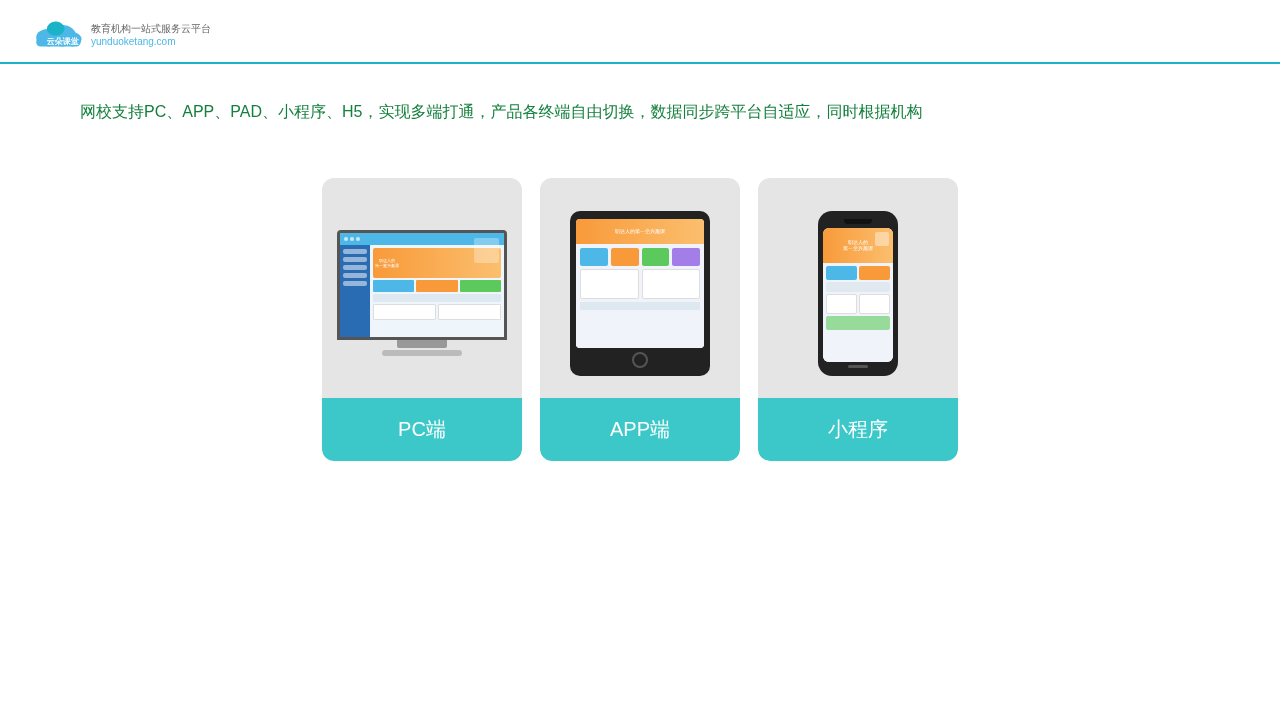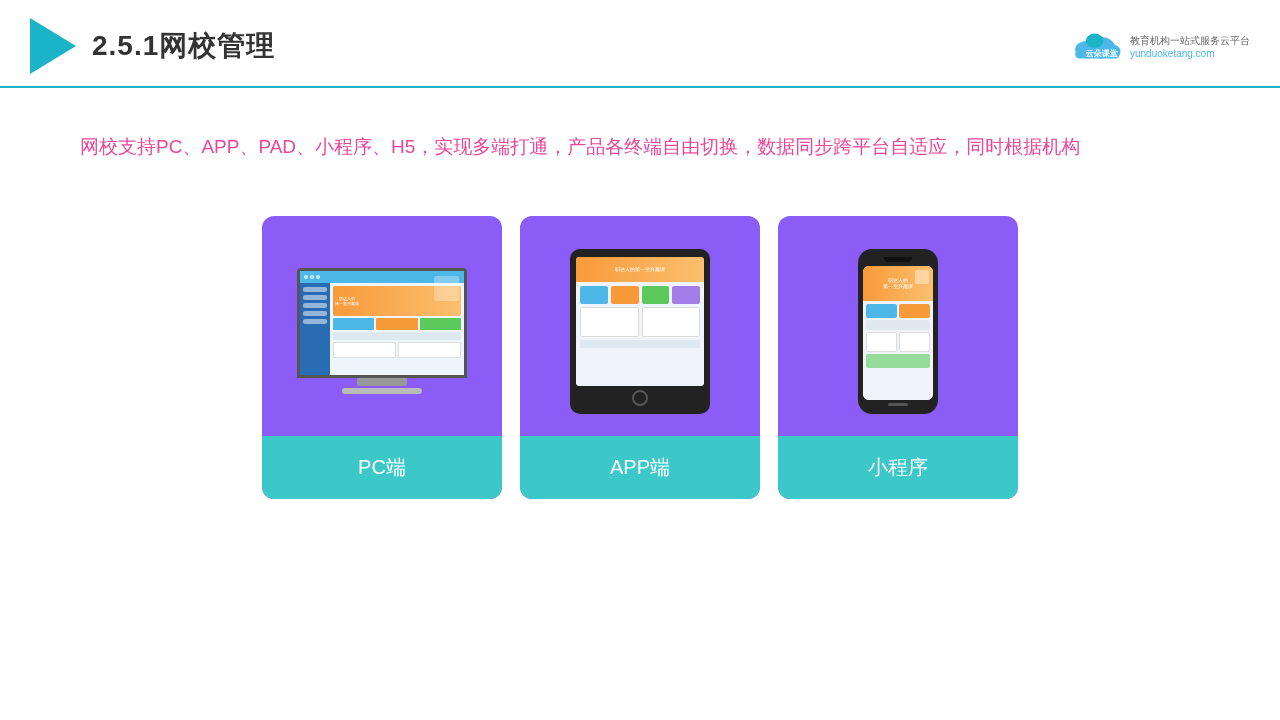--- a/index.html
+++ b/index.html
@@ -39,39 +39,39 @@
       letter-spacing: 1px;
     }
     .header-right {
       display: flex;
       align-items: center;
       gap: 8px;
     }
 
     
     .description {
-      padding: 40px 80px 20px 80px;
-      font-size: 19px;
-      color: #ec4899;
+      padding: 32px 80px 20px 80px;
+      font-size: 16px;
+      color: #15803d;
       line-height: 2;
     }
 
     
     .cards-container {
       display: flex;
       justify-content: center;
       gap: 18px;
       padding: 20px 50px;
       margin-top: 10px;
     }
 
     .card {
-      background: #8b5cf6;
+      background: #e5e5e5;
       border-radius: 12px;
-      width: 240px;
+      width: 200px;
       display: flex;
       flex-direction: column;
       align-items: center;
       overflow: hidden;
     }
 
     .card-image-area {
       width: 100%;
       height: 220px;
       display: flex;
@@ -323,24 +323,20 @@
     }
     .cloud-svg {
       width: 55px;
       height: 32px;
     }
   </style>
 </head>
 <body>
 
 <div class="header">
-  <div class="header-left">
-    <div class="logo-triangle"></div>
-    <h1 class="page-title">2.5.1网校管理</h1>
-  </div>
   <div class="header-right">
     <div class="brand-right">
       <div class="brand-top">
         <svg class="cloud-svg" viewBox="0 0 60 36" xmlns="http://www.w3.org/2000/svg">
           <ellipse cx="20" cy="22" rx="14" ry="10" fill="#4db8e8"></ellipse>
           <ellipse cx="35" cy="20" rx="16" ry="12" fill="#4db8e8"></ellipse>
           <ellipse cx="47" cy="24" rx="10" ry="8" fill="#4db8e8"></ellipse>
           <rect x="6" y="22" width="50" height="10" fill="#4db8e8" rx="5"></rect>
           <ellipse cx="28" cy="12" rx="10" ry="8" fill="#1ab3c8"></ellipse>
           <text x="18" y="29" font-size="9" fill="#fff" font-weight="bold" font-family="Microsoft YaHei,sans-serif">云朵课堂</text>

